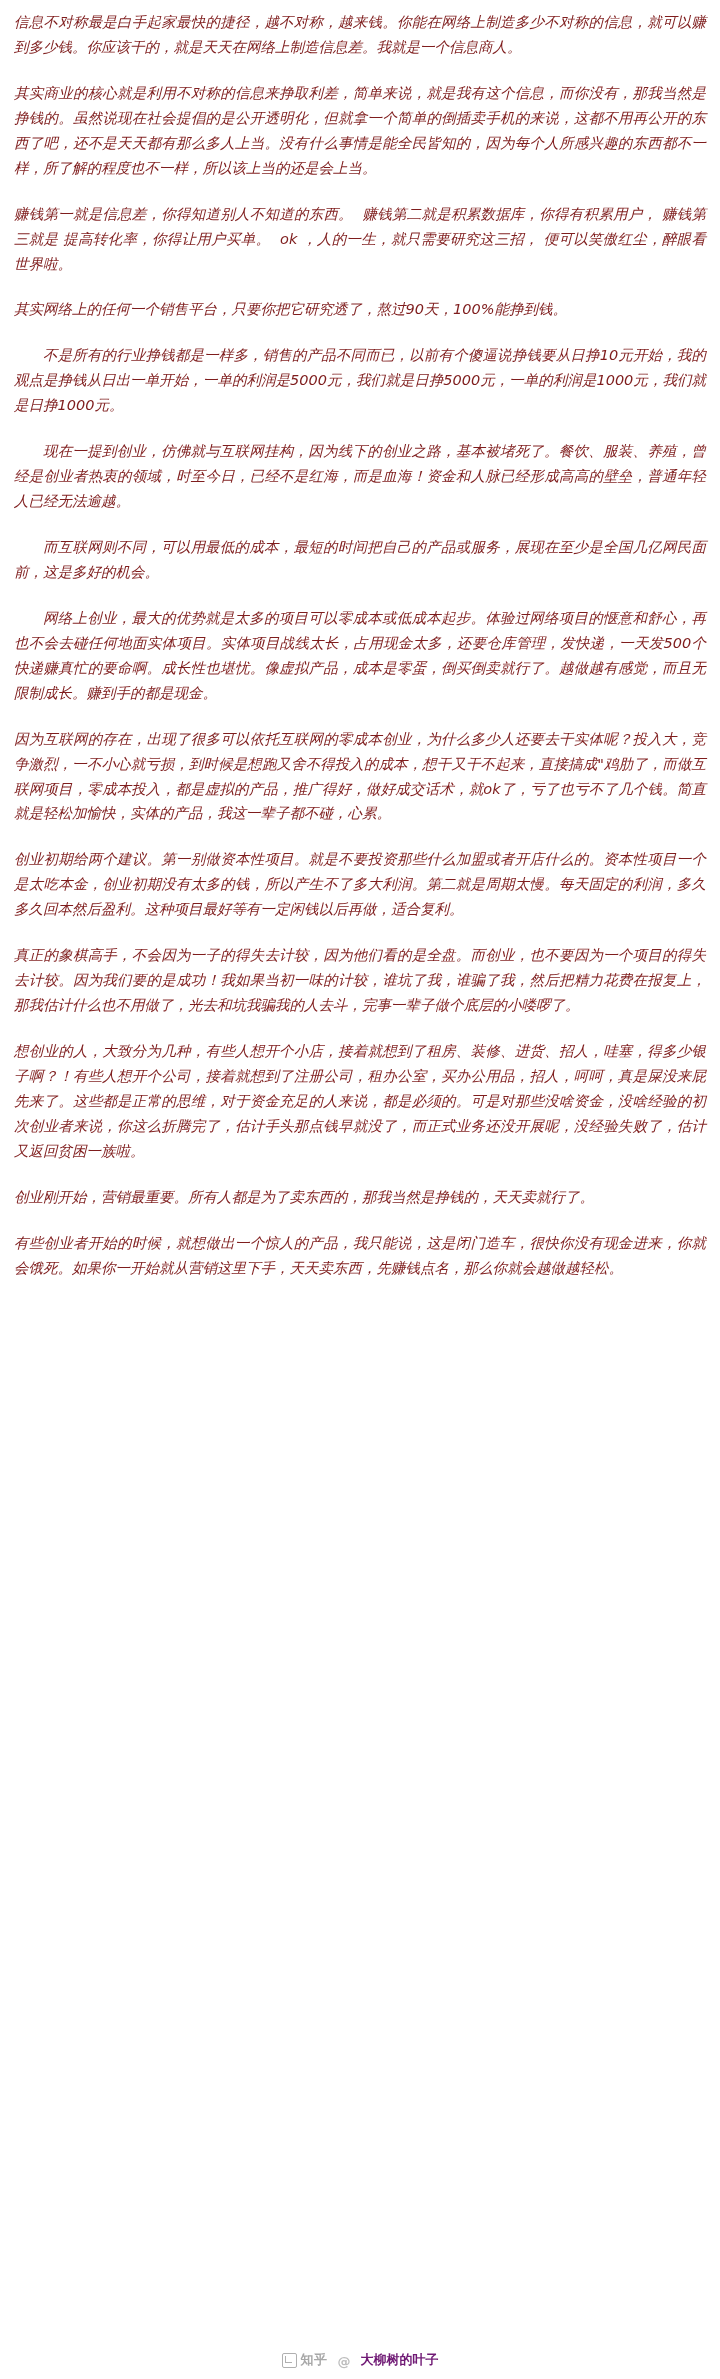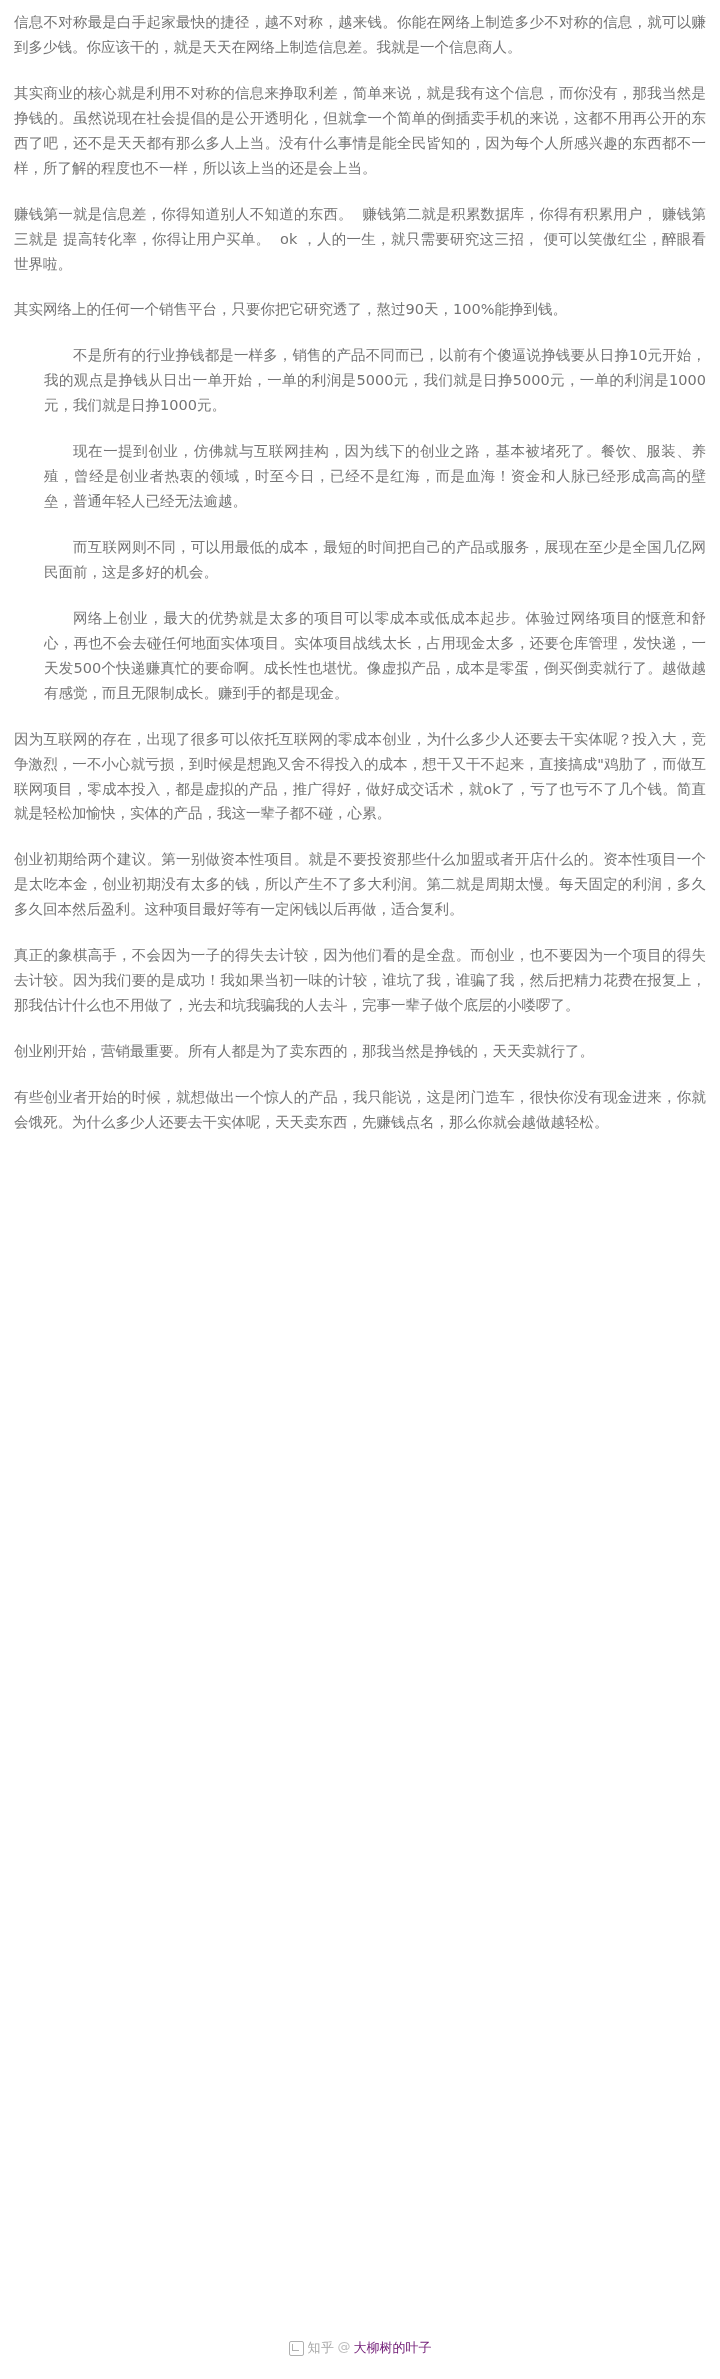--- a/index.html
+++ b/index.html
@@ -22,38 +22,39 @@
   .article {
     color: #3a3a3a;
     font-size: 14.5px;
     line-height: 1.72;
     text-align: justify;
   }
   .para {
     margin: 0 0 21px 0;
     white-space: pre-wrap;
     word-break: break-all;
-    color: #737373;
+    color: #7f1d1d;
+    font-style: italic;
   }
   .para.indent {
     text-indent: 2em;
-    margin-left: 30px;
   }
   .footer {
     position: absolute;
     left: 0;
     right: 0;
     bottom: 10px;
     height: 30px;
     display: flex;
-    align-items: flex-start;
+    align-items: flex-end;
     justify-content: center;
-    gap: 3px;
+    gap: 10px;
     color: #9b9b9b;
     font-size: 13px;
+    font-weight: bold;
   }
   .zhihu-logo {
     display: inline-flex;
     align-items: center;
     color: #a8a8a8;
     font-size: 13px;
     letter-spacing: 0.5px;
   }
   .zhihu-mark {
     display: inline-block;
@@ -90,22 +91,23 @@
     <p class="para">其实商业的核心就是利用不对称的信息来挣取利差，简单来说，就是我有这个信息，而你没有，那我当然是挣钱的。虽然说现在社会提倡的是公开透明化，但就拿一个简单的倒插卖手机的来说，这都不用再公开的东西了吧，还不是天天都有那么多人上当。没有什么事情是能全民皆知的，因为每个人所感兴趣的东西都不一样，所了解的程度也不一样，所以该上当的还是会上当。</p>
     <p class="para">赚钱第一就是信息差，你得知道别人不知道的东西。  赚钱第二就是积累数据库，你得有积累用户， 赚钱第三就是 提高转化率，你得让用户买单。  ok ，人的一生，就只需要研究这三招， 便可以笑傲红尘，醉眼看世界啦。</p>
     <p class="para">其实网络上的任何一个销售平台，只要你把它研究透了，熬过90天，100%能挣到钱。</p>
     <p class="para indent">不是所有的行业挣钱都是一样多，销售的产品不同而已，以前有个傻逼说挣钱要从日挣10元开始，我的观点是挣钱从日出一单开始，一单的利润是5000元，我们就是日挣5000元，一单的利润是1000元，我们就是日挣1000元。</p>
     <p class="para indent">现在一提到创业，仿佛就与互联网挂构，因为线下的创业之路，基本被堵死了。餐饮、服装、养殖，曾经是创业者热衷的领域，时至今日，已经不是红海，而是血海！资金和人脉已经形成高高的壁垒，普通年轻人已经无法逾越。</p>
     <p class="para indent">而互联网则不同，可以用最低的成本，最短的时间把自己的产品或服务，展现在至少是全国几亿网民面前，这是多好的机会。</p>
     <p class="para indent">网络上创业，最大的优势就是太多的项目可以零成本或低成本起步。体验过网络项目的惬意和舒心，再也不会去碰任何地面实体项目。实体项目战线太长，占用现金太多，还要仓库管理，发快递，一天发500个快递赚真忙的要命啊。成长性也堪忧。像虚拟产品，成本是零蛋，倒买倒卖就行了。越做越有感觉，而且无限制成长。赚到手的都是现金。</p>
     <p class="para">因为互联网的存在，出现了很多可以依托互联网的零成本创业，为什么多少人还要去干实体呢？投入大，竞争激烈，一不小心就亏损，到时候是想跑又舍不得投入的成本，想干又干不起来，直接搞成"鸡肋了，而做互联网项目，零成本投入，都是虚拟的产品，推广得好，做好成交话术，就ok了，亏了也亏不了几个钱。简直就是轻松加愉快，实体的产品，我这一辈子都不碰，心累。</p>
     <p class="para">创业初期给两个建议。第一别做资本性项目。就是不要投资那些什么加盟或者开店什么的。资本性项目一个是太吃本金，创业初期没有太多的钱，所以产生不了多大利润。第二就是周期太慢。每天固定的利润，多久多久回本然后盈利。这种项目最好等有一定闲钱以后再做，适合复利。</p>
     <p class="para">真正的象棋高手，不会因为一子的得失去计较，因为他们看的是全盘。而创业，也不要因为一个项目的得失去计较。因为我们要的是成功！我如果当初一味的计较，谁坑了我，谁骗了我，然后把精力花费在报复上，那我估计什么也不用做了，光去和坑我骗我的人去斗，完事一辈子做个底层的小喽啰了。</p>
+    <p class="para">想创业的人，大致分为几种，有些人想开个小店，接着就想到了租房、装修、进货、招人，哇塞，得多少银子啊？！有些人想开个公司，接着就想到了注册公司，租办公室，买办公用品，招人，呵呵，真是屎没来屁先来了。这些都是正常的思维，对于资金充足的人来说，都是必须的。可是对那些没啥资金，没啥经验的初次创业者来说，你这么折腾完了，估计手头那点钱早就没了，而正式业务还没开展呢，没经验失败了，估计又返回贫困一族啦。</p>
     <p class="para">创业刚开始，营销最重要。所有人都是为了卖东西的，那我当然是挣钱的，天天卖就行了。</p>
-    <p class="para">有些创业者开始的时候，就想做出一个惊人的产品，我只能说，这是闭门造车，很快你没有现金进来，你就会饿死。为什么多少人还要去干实体呢，天天卖东西，先赚钱点名，那么你就会越做越轻松。</p>
+    <p class="para">有些创业者开始的时候，就想做出一个惊人的产品，我只能说，这是闭门造车，很快你没有现金进来，你就会饿死。如果你一开始就从营销这里下手，天天卖东西，先赚钱点名，那么你就会越做越轻松。</p>
   </div>
 
   <div class="footer">
     <span class="zhihu-logo">
       <span class="zhihu-mark"></span>
       <span>知乎</span>
     </span>
     <span class="footer-sep">@</span>
     <span class="footer-author">大柳树的叶子</span>
   </div>

